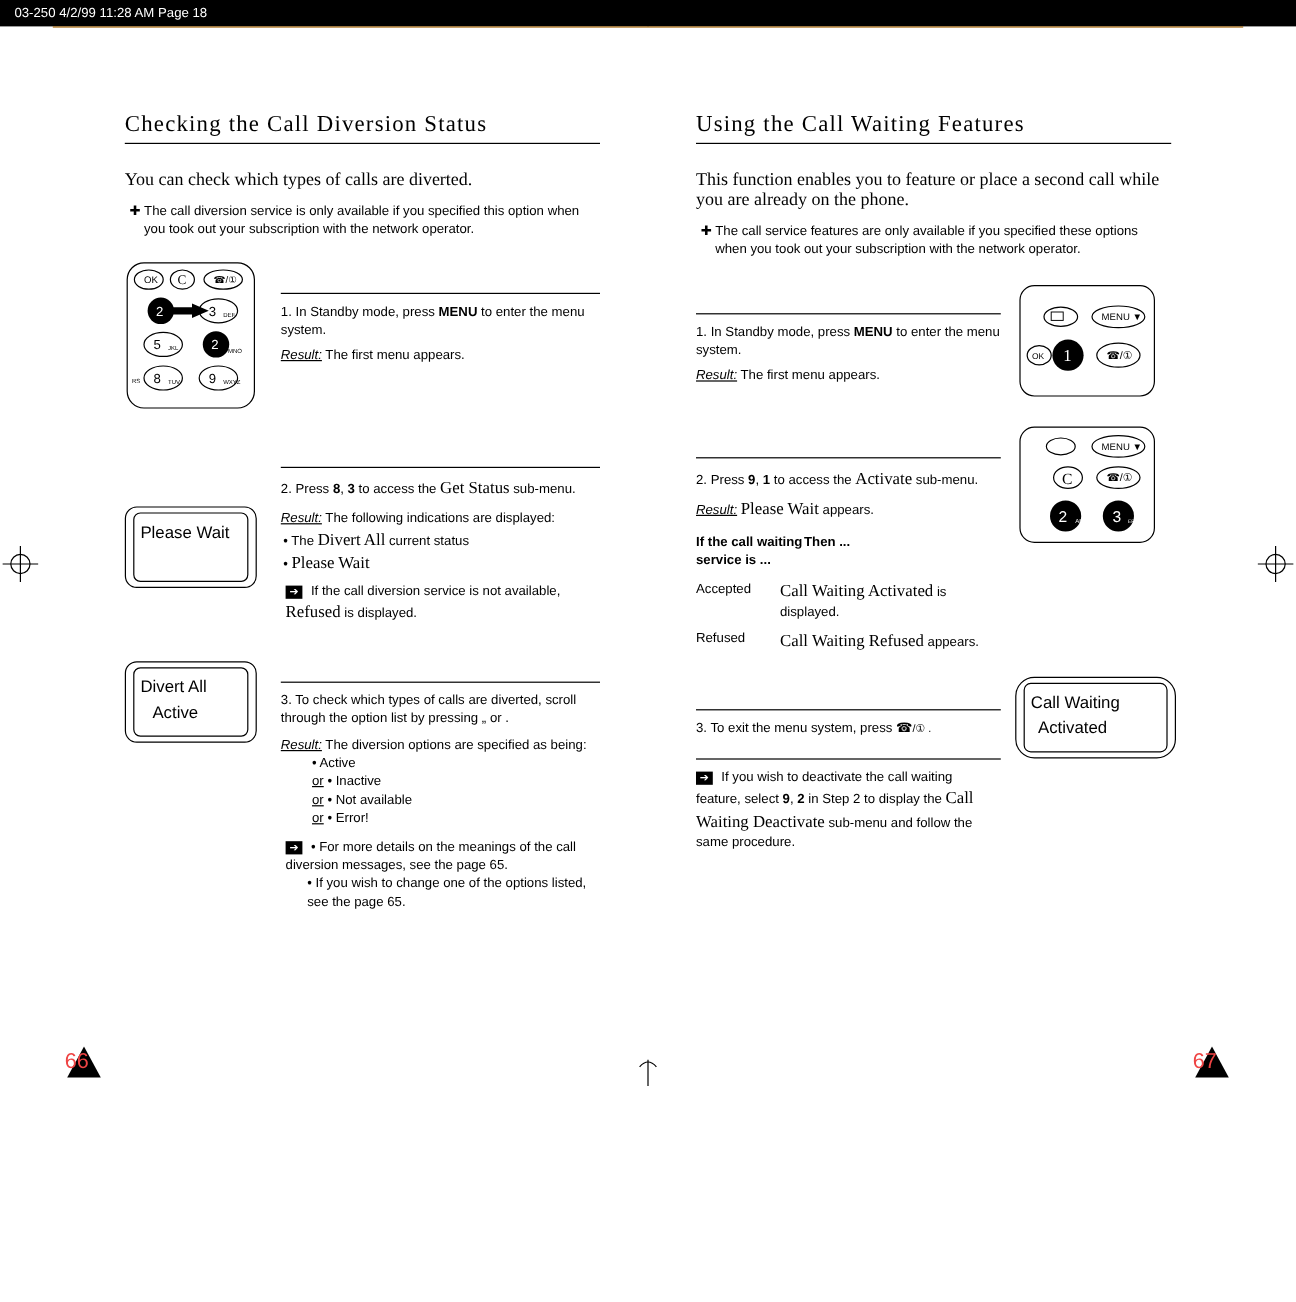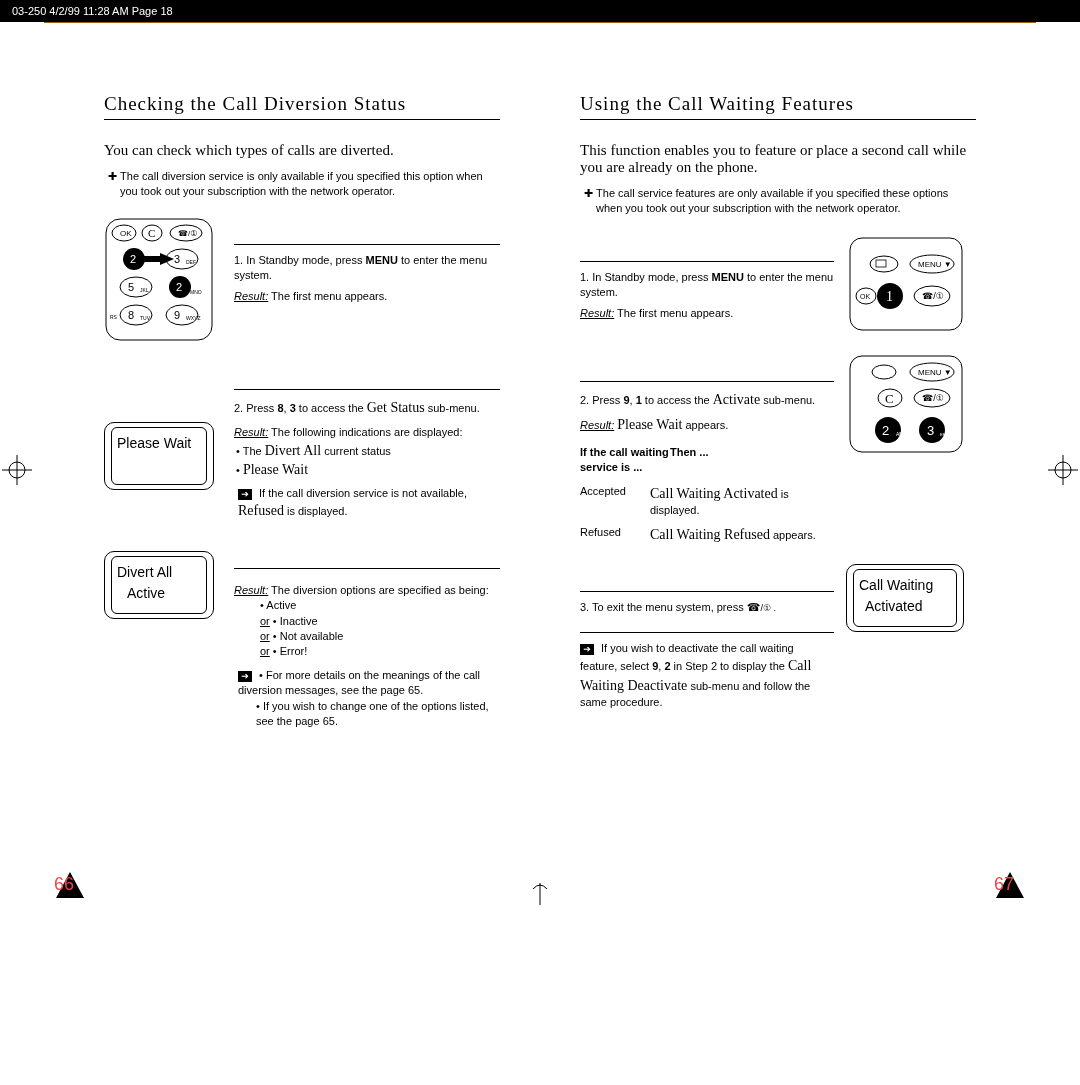--- a/index.html
+++ b/index.html
@@ -260,20 +260,21 @@
 
     <div class="row">
       <div class="row-img" style="padding-top:10px;">
         <div class="screenbox">
           <span>Divert All</span>
           <span style="padding-left:14px;">Active</span>
         </div>
       </div>
       <div class="row-txt">
         <hr>
+        <div>3. To check which types of calls are diverted, scroll through the option list by pressing „   or     .</div>
         <div style="height:6px"></div>
         <span class="result">Result:</span><span> The diversion options are specified as being:</span>
         <div style="margin-left:26px;">
           <div>• Active</div>
           <div><span class="orline">or</span> <span>• Inactive</span></div>
           <div><span class="orline">or</span> <span>• Not available</span></div>
           <div><span class="orline">or</span> <span>• Error!</span></div>
         </div>
         <div style="height:8px"></div>
         <div style="margin-left:4px;">
@@ -364,21 +365,21 @@
         <hr>
         <span>3. To exit the menu system, press </span><span>☎</span><span style="font-size:9px;">/① .</span>
         <div style="height:16px"></div>
         <hr>
         <div style="margin-top:8px;">
           <span class="arrow-note">➔</span>
           <span>If you wish to deactivate the call waiting feature, select </span><b>9</b><span>, </span><b>2</b><span> in Step 2 to display the </span><span class="bigword">Call Waiting Deactivate</span><span> sub-menu and follow the same procedure.</span>
         </div>
       </div>
       <div style="width:130px; flex:0 0 130px; margin-left:12px;">
-        <div class="screenbox" style="width:118px;">
+        <div class="screenbox" style="width:134px;border-radius:16px;">
           <span>Call Waiting</span>
           <span style="padding-left:10px;">Activated</span>
         </div>
       </div>
     </div>
 
     <div class="pagenum-badge pn-right">
       <svg viewBox="0 0 32 32">
           <polygon points="16,2 30,28 2,28" fill="#000"></polygon>
         </svg>

